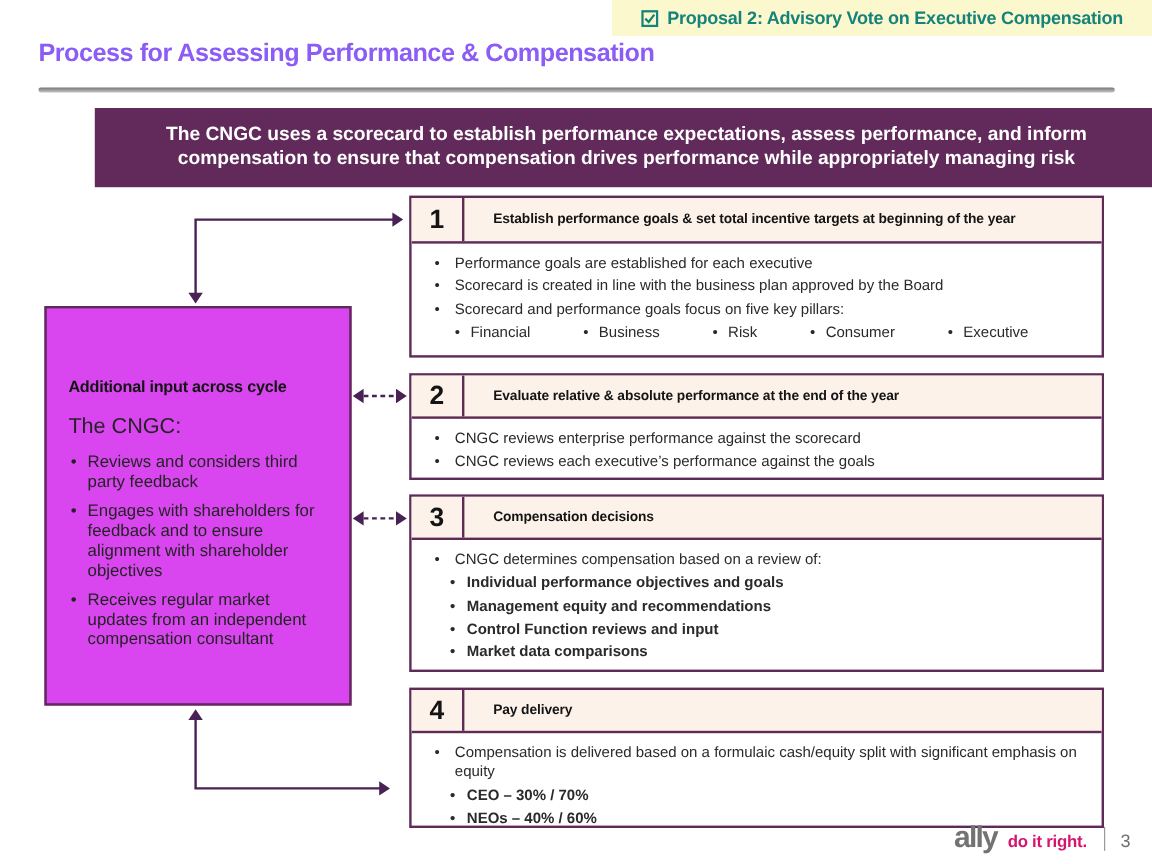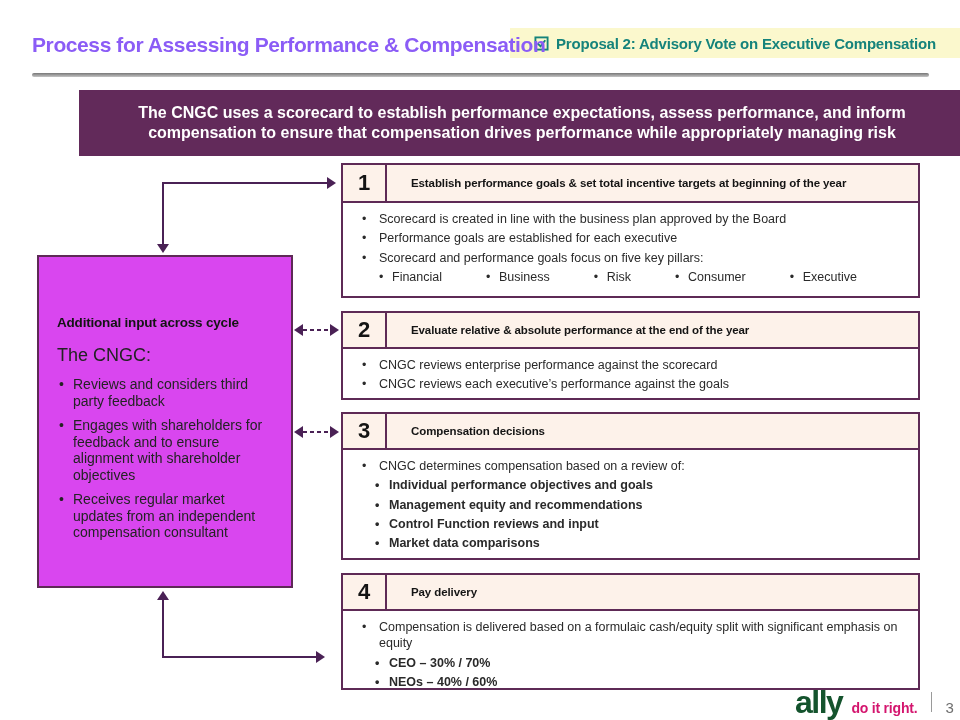--- a/index.html
+++ b/index.html
@@ -10,21 +10,21 @@
     position:relative;
     overflow:hidden;
     color:#262626;
   }
   .slide { position:absolute; inset:0; width:960px; height:720px; background:#fff; }
 
   
   .proposal-banner {
     position:absolute; left:510px; top:0; width:450px; height:30px;
     background:#fbf8cd; display:flex; align-items:center; justify-content:center;
-    gap:7px; color:#15837b; font-weight:700; font-size:15px; letter-spacing:-0.2px;margin-top:28px;
+    gap:7px; color:#15837b; font-weight:700; font-size:15px; letter-spacing:-0.2px;
   }
   .checkbox-icon { width:15px; height:15px; flex:0 0 auto; }
 
   
   .page-title {
     position:absolute; left:32px; top:33px; font-size:21px; font-weight:700;
     color:#8b5cf6; letter-spacing:-0.4px; white-space:nowrap;
   }
   .title-rule {
     position:absolute; left:32px; top:73px; width:897px; height:4px;
@@ -81,21 +81,21 @@
   #step3 { top:412px; height:148px; }
   #step4 { top:573px; height:117px; }
 
   
   .connectors { position:absolute; left:0; top:0; width:960px; height:720px; pointer-events:none; }
 
   
   .footer {
     position:absolute; left:795px; top:686px; display:flex; align-items:baseline; gap:9px;
   }
-  .ally-logo { font-size:32px; font-weight:700; color:#14532d; letter-spacing:-1.5px; line-height:1; }
+  .ally-logo { font-size:25px; font-weight:700; color:#737373; letter-spacing:-1.5px; line-height:1; }
   .tagline { font-size:14px; font-weight:700; color:#d4156e; letter-spacing:-0.2px; }
   .footer-divider { display:inline-block; width:1px; height:20px; background:#9a9a9a; align-self:center; margin-left:5px; }
   .page-number { font-size:15px; color:#6e6e6e; margin-left:4px; }
 </style>
 </head>
 <body>
 
 <div class="slide">
 
   <div class="proposal-banner">
@@ -118,22 +118,22 @@
     <div class="side-bullet">Engages with shareholders for feedback and to ensure alignment with shareholder objectives</div>
     <div class="side-bullet">Receives regular market updates from an independent compensation consultant</div>
   </div>
 
   <div class="step" id="step1">
     <div class="step-header">
       <div class="step-num">1</div>
       <div class="step-title">Establish performance goals &amp; set total incentive targets at beginning of the year</div>
     </div>
     <div class="step-body">
+      <div class="b">Performance goals are established for each executive</div>
       <div class="b">Scorecard is created in line with the business plan approved by the Board</div>
-      <div class="b">Performance goals are established for each executive</div>
       <div class="b">Scorecard and performance goals focus on five key pillars:</div>
       <div class="pillars">
         <span class="pillar">Financial</span>
         <span class="pillar">Business</span>
         <span class="pillar">Risk</span>
         <span class="pillar">Consumer</span>
         <span class="pillar">Executive</span>
       </div>
     </div>
   </div>

